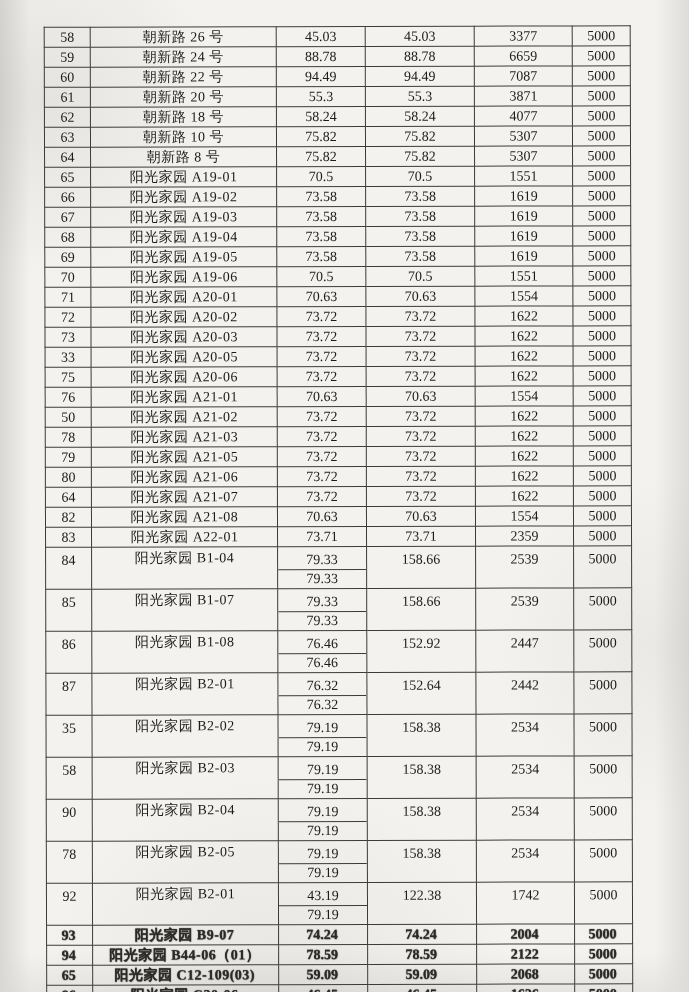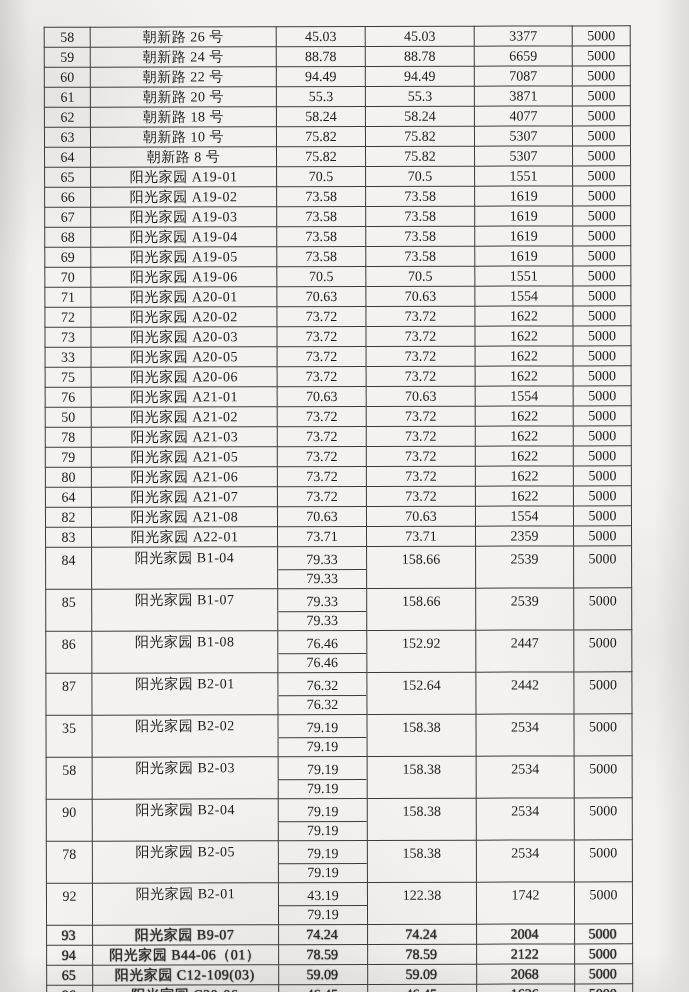--- a/index.html
+++ b/index.html
@@ -27,21 +27,21 @@
   tr.single td{height:19px;line-height:17px;}
   tr.double td{height:37px;vertical-align:top;line-height:18px;padding-top:4px;}
   td.name-cell{letter-spacing:0.5px;}
   tr.double td.name-cell{padding-top:2px;}
   .area-sub{height:18px;line-height:17px;}
   .area-sub + .area-sub{border-top:1.6px solid #3c3b39;}
   tr.fuzzy td{
     color:#2b2a28;
     text-shadow:0 0 1.1px rgba(55,54,52,0.85), 0.4px 0.4px 0.8px rgba(55,54,52,0.5);
   }
-  tr.fuzzy:nth-child(n+2) td{transform:translateX(-1px);}
+  tr.fuzzy:nth-child(n+2) td{transform:translateX(-1px);font-weight:bold;}
 </style>
 </head>
 <body style="color: rgb(29, 28, 26);">
 
 <div class="scan">
   <table>
     <colgroup>
       <col style="width:46px">
       <col style="width:186px">
       <col style="width:89px">

